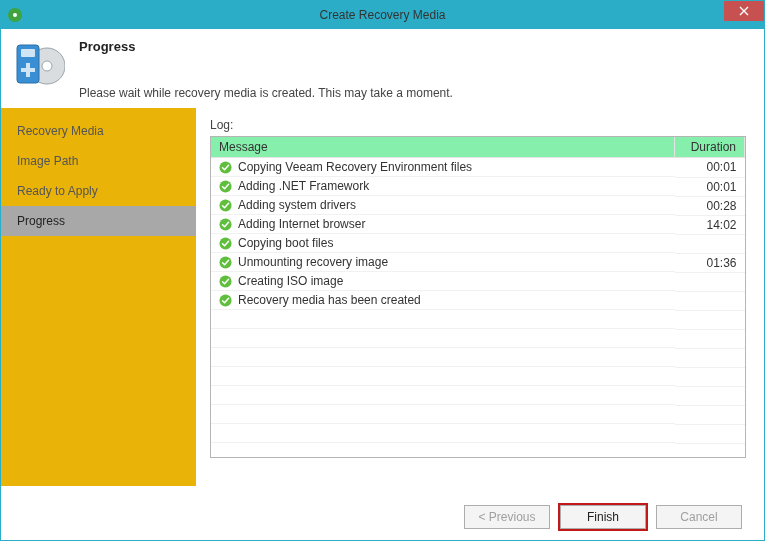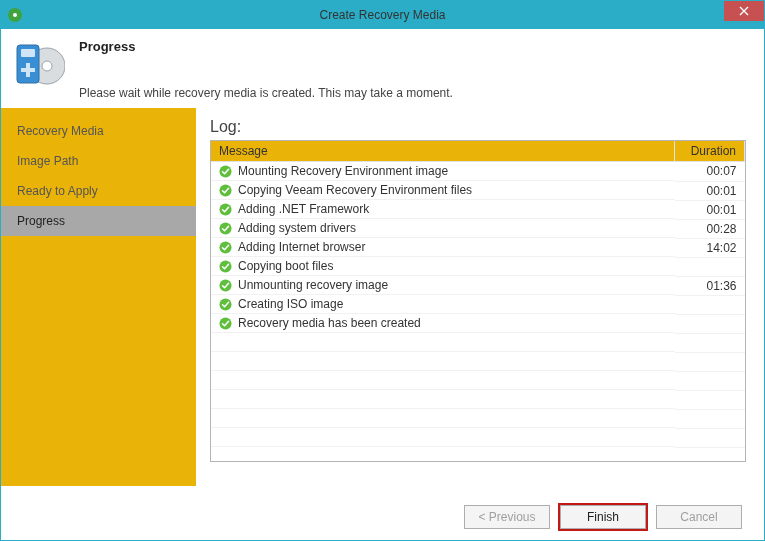--- a/index.html
+++ b/index.html
@@ -16,24 +16,24 @@
 .header .hicon { width: 50px; height: 50px; flex: none; position: relative; }
 .header .htext h2 { font-size: 13px; font-weight: 700; color: #222; margin-bottom: 4px; }
 .header .htext p { font-size: 12px; color: #444; margin-top: 32px; }
 
 .body { flex: 1; display: flex; min-height: 0; }
 .sidebar { width: 195px; background: #eab308; padding-top: 8px; }
 .sidebar .navitem { padding: 8px 16px; color: #555; font-size: 12px; cursor: default; }
 .sidebar .navitem.active { background: #a8a8a8; color: #222; }
 
 .main { flex: 1; padding: 10px 18px 0 14px; display: flex; flex-direction: column; min-width: 0; }
-.loglabel { font-size: 16px; color: #444; margin-bottom: 4px; }
+.loglabel { font-size: 12px; color: #444; margin-bottom: 4px; }
 .logbox { border: 1px solid #b5b5b5; height: 322px; overflow: auto; background: #fff; }
 table { width: 100%; border-collapse: collapse; table-layout: fixed; }
-th { text-align: left; font-weight: 400; font-size: 12px; padding: 3px 8px; border-bottom: 1px solid #e3e3e3; border-right: 1px solid #e3e3e3; background: #eab308; color: #333; }
+th { text-align: left; font-weight: 400; font-size: 12px; padding: 3px 8px; border-bottom: 1px solid #e3e3e3; border-right: 1px solid #e3e3e3; background: #86efac; color: #333; }
 th:last-child, td:last-child { text-align: right; margin-top: 12px; }
 th.dur { width: 70px; }
 td { font-size: 12px; padding: 1px 8px; border-bottom: 1px solid #f1f1f1; color: #333; height: 19px; vertical-align: middle; }
 td.msg { display: flex; align-items: center; gap: 6px; }
 .okicon { width: 13px; height: 13px; flex: none; }
 tr.blank td { color: transparent; }
 
 .footer { height: 54px; display: flex; justify-content: flex-end; align-items: center; gap: 10px; padding-right: 22px; background:#fff; }
 .btn { min-width: 86px; height: 24px; border: 1px solid #adadad; background: #f4f4f4; color: #a0a0a0; font-size: 12px; display: flex; align-items: center; justify-content: center; cursor: default; margin-top: 8px; }
 .btn.enabled { color: #222; cursor: pointer; }
@@ -93,30 +93,20 @@
               <th class="dur">Duration</th>
             </tr>
           </thead>
           <tbody id="log-body">
               <tr>
                 <td class="msg">
                   <svg class="okicon" viewBox="0 0 14 14">
                     <circle cx="7" cy="7" r="6.5" fill="#5fbf3c"></circle>
                     <path d="M3.8 7.2 L6 9.4 L10.3 4.6" stroke="#fff" stroke-width="1.6" fill="none" stroke-linecap="round" stroke-linejoin="round"></path>
                   </svg>
-                  <span>Mounting Recovery Environment image</span>
-                </td>
-                <td>00:07</td>
-              </tr>
-              <tr>
-                <td class="msg">
-                  <svg class="okicon" viewBox="0 0 14 14">
-                    <circle cx="7" cy="7" r="6.5" fill="#5fbf3c"></circle>
-                    <path d="M3.8 7.2 L6 9.4 L10.3 4.6" stroke="#fff" stroke-width="1.6" fill="none" stroke-linecap="round" stroke-linejoin="round"></path>
-                  </svg>
                   <span>Copying Veeam Recovery Environment files</span>
                 </td>
                 <td>00:01</td>
               </tr>
               <tr>
                 <td class="msg">
                   <svg class="okicon" viewBox="0 0 14 14">
                     <circle cx="7" cy="7" r="6.5" fill="#5fbf3c"></circle>
                     <path d="M3.8 7.2 L6 9.4 L10.3 4.6" stroke="#fff" stroke-width="1.6" fill="none" stroke-linecap="round" stroke-linejoin="round"></path>
                   </svg>

